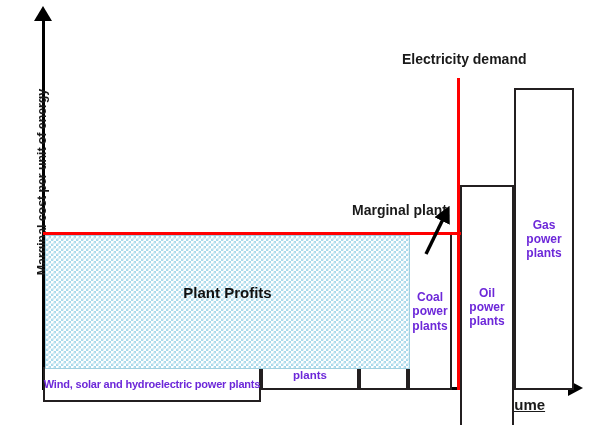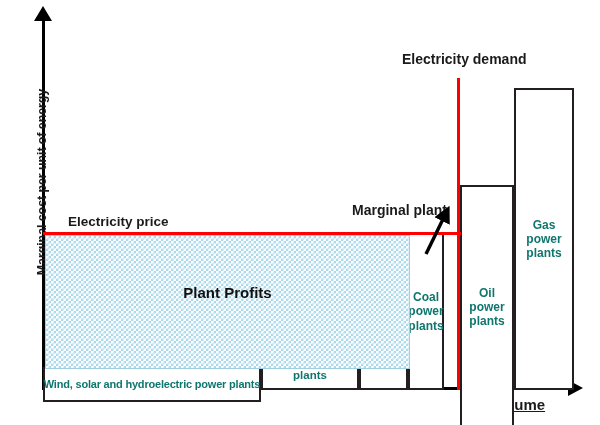--- a/index.html
+++ b/index.html
@@ -86,31 +86,31 @@
     box-sizing: border-box;
     background: #ffffff;
     border: 2px solid #231f20;
     display: flex;
     align-items: center;
     justify-content: center;
   }
   .bar-label {
     font-size: 11.5px;
     font-weight: bold;
-    color: #0f766e;
+    color: #6d28d9;
     text-align: center;
     line-height: 1.18;
     padding: 0 2px;
     white-space: pre-line;
   }
   #bar-wind       { left: 43px;  top: 367px; width: 218px; height: 35px; }
   #bar-wind .bar-label { font-size: 11px; letter-spacing: -0.2px; white-space: nowrap; }
   #bar-nuclear    { left: 261px; top: 347px; width: 98px;  height: 43px; }
   #bar-chp        { left: 359px; top: 310px; width: 49px;  height: 80px; }
-  #bar-coal       { left: 408px; top: 233px; width: 36px;  height: 157px; }
+  #bar-coal       { left: 408px; top: 233px; width: 44px;  height: 157px; }
   #bar-oil        { left: 460px; top: 185px; width: 54px;  height: 244px; }
   #bar-gas        { left: 514px; top: 88px;  width: 60px;  height: 302px; }
   #bar-coal .bar-label,
   #bar-oil .bar-label,
   #bar-gas .bar-label { font-size: 12px; }
 
   
   #profit-area {
     position: absolute;
     left: 45px;
@@ -236,21 +236,20 @@
 plants</span>
   </div>
 
   <div id="profit-area">
     <span id="profit-label">Plant Profits</span>
   </div>
 
   <div id="price-line"></div>
   <div id="demand-line"></div>
 
-  <div id="price-label">Electricity price</div>
 
   <div id="demand-label">Electricity demand</div>
 
   <div id="marginal-label">Marginal plant</div>
 
   <svg id="marginal-arrow" viewBox="0 0 44 52">
     <defs>
       <marker id="ah" markerWidth="5" markerHeight="5" refX="2.6" refY="2.5" orient="auto" markerUnits="strokeWidth">
         <path d="M0,0 L5,2.5 L0,5 Z" fill="#000000"></path>
       </marker>

